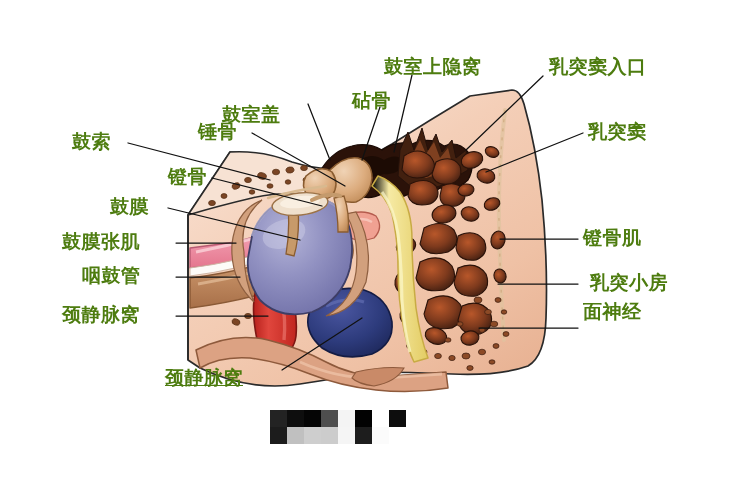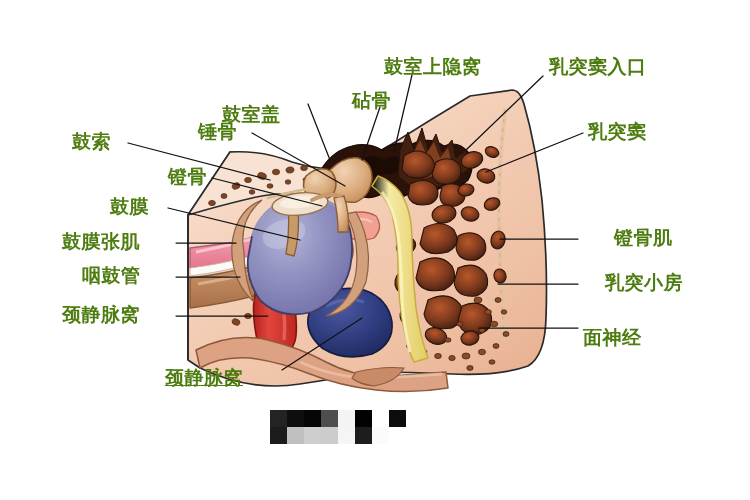--- a/index.html
+++ b/index.html
@@ -313,23 +313,23 @@
 <div class="lbl" style="left:62px;top:305px;">颈静脉窝</div>
 <div class="lbl" style="left:165px;top:368px;text-decoration:underline;">颈静脉窝</div>
 
 <div class="lbl" style="left:222px;top:90px;margin-top:15px;">鼓室盖</div>
 <div class="lbl" style="left:198px;top:122px;">锤骨</div>
 <div class="lbl" style="left:352px;top:91px;">砧骨</div>
 <div class="lbl" style="left:384px;top:57px;">鼓室上隐窝</div>
 <div class="lbl" style="left:549px;top:57px;">乳突窦入口</div>
 
 <div class="lbl" style="left:588px;top:122px;">乳突窦</div>
-<div class="lbl" style="left:614px;top:228px;">镫骨肌</div>
-<div class="lbl" style="left:605px;top:273px;">乳突小房</div>
-<div class="lbl" style="left:583px;top:328px;">面神经</div>
+<div class="lbl" style="left:583px;top:228px;">镫骨肌</div>
+<div class="lbl" style="left:590px;top:273px;">乳突小房</div>
+<div class="lbl" style="left:583px;top:302px;">面神经</div>
 
 <div class="mosaic" id="watermark" style="left: 270px; top: 410px; width: 136px; height: 34px;">
     <i style="background: rgb(35, 35, 35);"></i>
     <i style="background: rgb(14, 14, 14);"></i>
     <i style="background: rgb(5, 5, 5);"></i>
     <i style="background: rgb(78, 78, 78);"></i>
     <i style="background: rgb(244, 244, 244);"></i>
     <i style="background: rgb(2, 2, 2);"></i>
     <i style="background: rgb(255, 255, 255);"></i>
     <i style="background: rgb(13, 13, 13);"></i>

